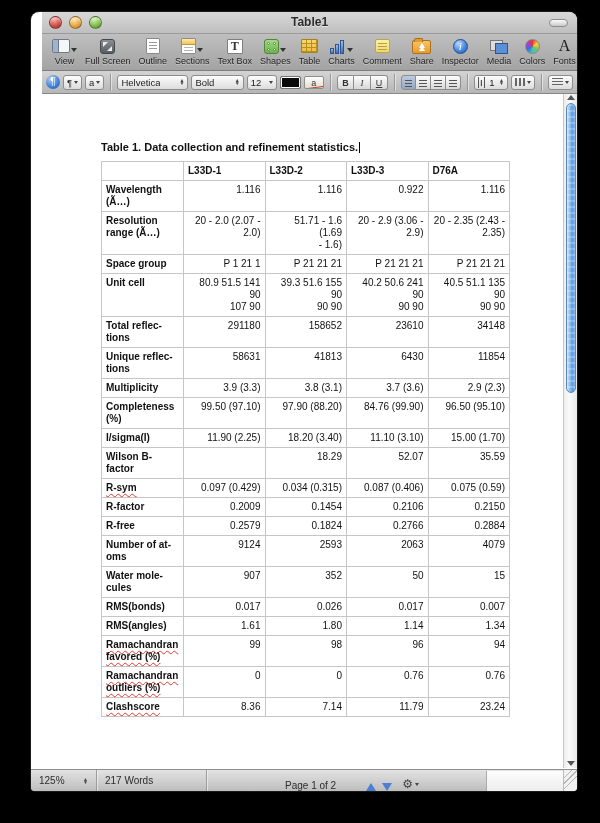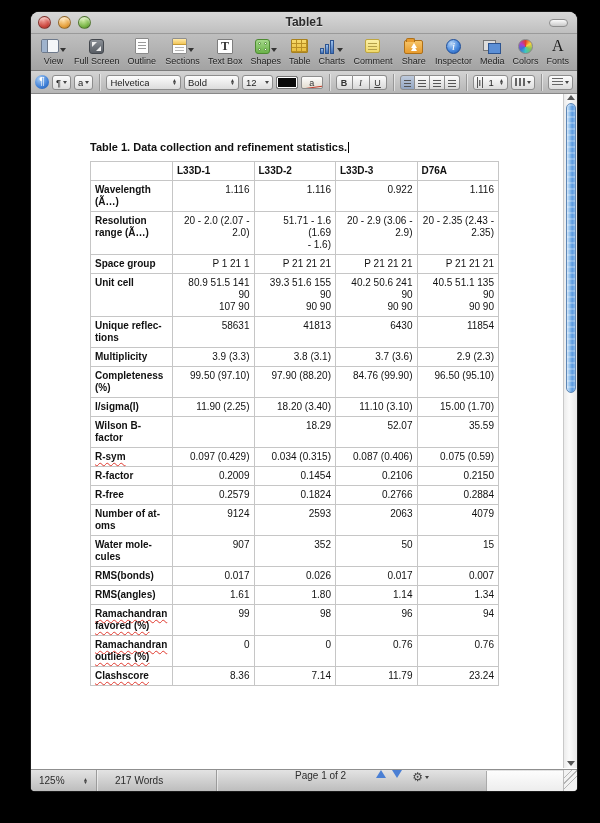--- a/index.html
+++ b/index.html
@@ -1,20 +1,20 @@
 <!DOCTYPE html>
 <html><head>
 <meta charset="utf-8">
 <style>
   * { margin:0; padding:0; box-sizing:border-box; }
   html,body { width:600px; height:823px; background:#000; font-family:"Liberation Sans",sans-serif; overflow:hidden; }
   .screen { position:relative; width:600px; height:823px; background:#000; }
   .window { position:absolute; left:31px; top:12px; width:546px; height:779px;
             border-radius:8px 8px 4px 4px; overflow:hidden; background:#fff;
-            box-shadow:0 0 0 1px #1a1a1a, 0 8px 22px rgba(0,0,0,.8); }
+            box-shadow:0 0 0 1px #1a1a1a, 0 8px 22px rgba(0,0,0,.8);padding-left:11px; }
 
   
   .titlebar { position:relative; height:22px; background:linear-gradient(#d8d8d8,#bfbfbf);
               border-bottom:1px solid #9a9a9a; }
   .lights { position:absolute; left:7px; top:4px; display:flex; gap:7px; }
   .light { width:13px; height:13px; border-radius:50%; border:1px solid rgba(0,0,0,.35);
            box-shadow:inset 0 2px 2px rgba(255,255,255,.55); }
   .light.red{ background:radial-gradient(circle at 40% 30%, #f2a39b, #cc4840 60%, #8e2e25); }
   .light.yellow{ background:radial-gradient(circle at 40% 30%, #ffe0a8, #e6a13e 60%, #a56a14); }
   .light.green{ background:radial-gradient(circle at 40% 30%, #cdeba4, #7ab648 60%, #44731f); }
@@ -121,25 +121,25 @@
   .vs-down { position:absolute; bottom:2px; left:3px; width:0; height:0; border-left:4px solid transparent; border-right:4px solid transparent; border-top:5px solid #555; }
   .vs-thumb { position:absolute; left:1.5px; top:9px; width:10px; height:290px; border-radius:6px;
       border:1px solid #5e87b5; background:linear-gradient(90deg,#d6e7f9,#8fc0ee 35%,#5b9ae0 65%,#86b8ec);
       background-size:100% 100%, 100% 8px; }
   .vs-thumb:before { content:""; position:absolute; inset:0; border-radius:6px;
       background:repeating-linear-gradient(rgba(255,255,255,.25) 0 2px, transparent 2px 6px); }
 
   
   .statusbar { position:absolute; left:0; right:0; bottom:0; height:22px;
       background:linear-gradient(#e3e3e3,#bdbdbd); border-top:1px solid #8f8f8f;
-      font-size:10px; color:#2c2c2c; display:flex; align-items:flex-start; }
+      font-size:10px; color:#2c2c2c; display:flex; align-items:flex-end; }
   .sb-seg { height:100%; display:flex; align-items:center; padding:0 8px;
       border-right:1px solid #9b9b9b; box-shadow:1px 0 0 rgba(255,255,255,.5); }
   .sb-zoom { gap:4px; width:66px; justify-content:space-between; }
-  .sb-words { width:110px;margin-left:10px; }
+  .sb-words { width:110px; }
   .sb-page { border:none; box-shadow:none; margin-left:78px; }
   .sb-tri { display:flex; gap:6px; margin-left:30px; }
   .tri-up { width:0;height:0;border-left:5px solid transparent;border-right:5px solid transparent;border-bottom:8px solid #4a7fd4; }
   .tri-down { width:0;height:0;border-left:5px solid transparent;border-right:5px solid transparent;border-top:8px solid #4a7fd4; }
   .sb-gear { margin-left:10px; display:flex; align-items:center; gap:2px; color:#444; font-size:12px; }
   .sb-white { position:absolute; right:14px; left:455px; top:1px; bottom:0; background:linear-gradient(#fdfdfd,#ededed); border-left:1px solid #aaa; }
   .grip { position:absolute; right:0; bottom:0; width:14px; height:21px;
       background:linear-gradient(135deg, transparent 0 5px, #b5b5b5 5px 6px, transparent 6px 9px, #b5b5b5 9px 10px, transparent 10px 13px, #b5b5b5 13px 14px, transparent 14px), #f2f2f2; border-left:1px solid #bbb; }
 </style>
 </head>
@@ -370,20 +370,28 @@
               <td>80.9 51.5 141 90
 107 90</td>
               <td>39.3 51.6 155 90
 90 90</td>
               <td>40.2 50.6 241 90
 90 90</td>
               <td>40.5 51.1 135 90
 90 90</td>
             </tr>
             <tr>
+              <th class="rowlabel">Total reflec-
+tions</th>
+              <td>291180</td>
+              <td>158652</td>
+              <td>23610</td>
+              <td>34148</td>
+            </tr>
+            <tr>
               <th class="rowlabel">Unique reflec-
 tions</th>
               <td>58631</td>
               <td>41813</td>
               <td>6430</td>
               <td>11854</td>
             </tr>
             <tr>
               <th class="rowlabel">Multiplicity</th>
               <td>3.9 (3.3)</td>

